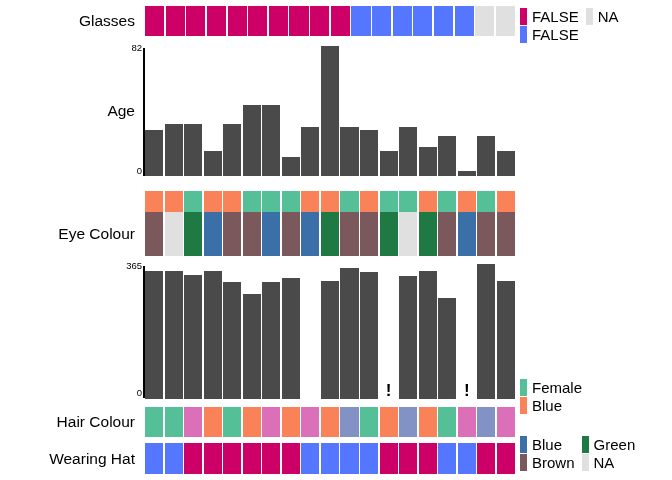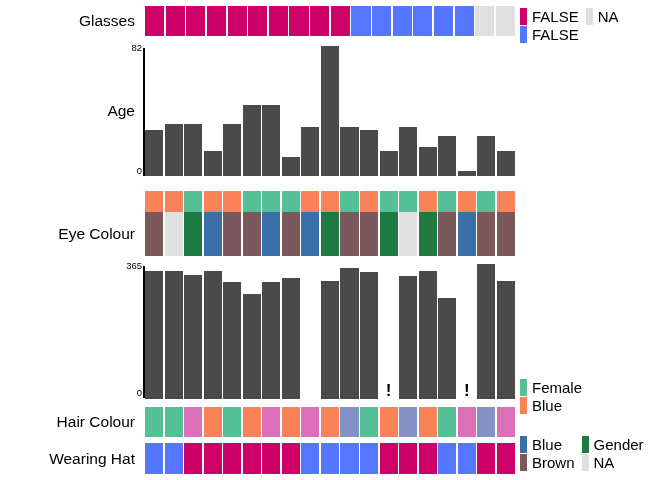--- a/index.html
+++ b/index.html
@@ -236,21 +236,21 @@
         </div>
     </div>
     <div class="legend" style="top:224px;">
       <div class="lgrid" style="grid-template-columns:auto auto;">
           <div class="litem">
             <span class="swatch" style="background: rgb(58, 111, 168);"></span>
             <span class="ltext">Blue</span>
           </div>
           <div class="litem">
             <span class="swatch" style="background: rgb(30, 122, 66);"></span>
-            <span class="ltext">Gender</span>
+            <span class="ltext">Green</span>
           </div>
           <div class="litem">
             <span class="swatch" style="background: rgb(122, 88, 92);"></span>
             <span class="ltext">Brown</span>
           </div>
           <div class="litem">
             <span class="swatch" style="background: rgb(224, 224, 224);"></span>
             <span class="ltext">NA</span>
           </div>
         </div>

